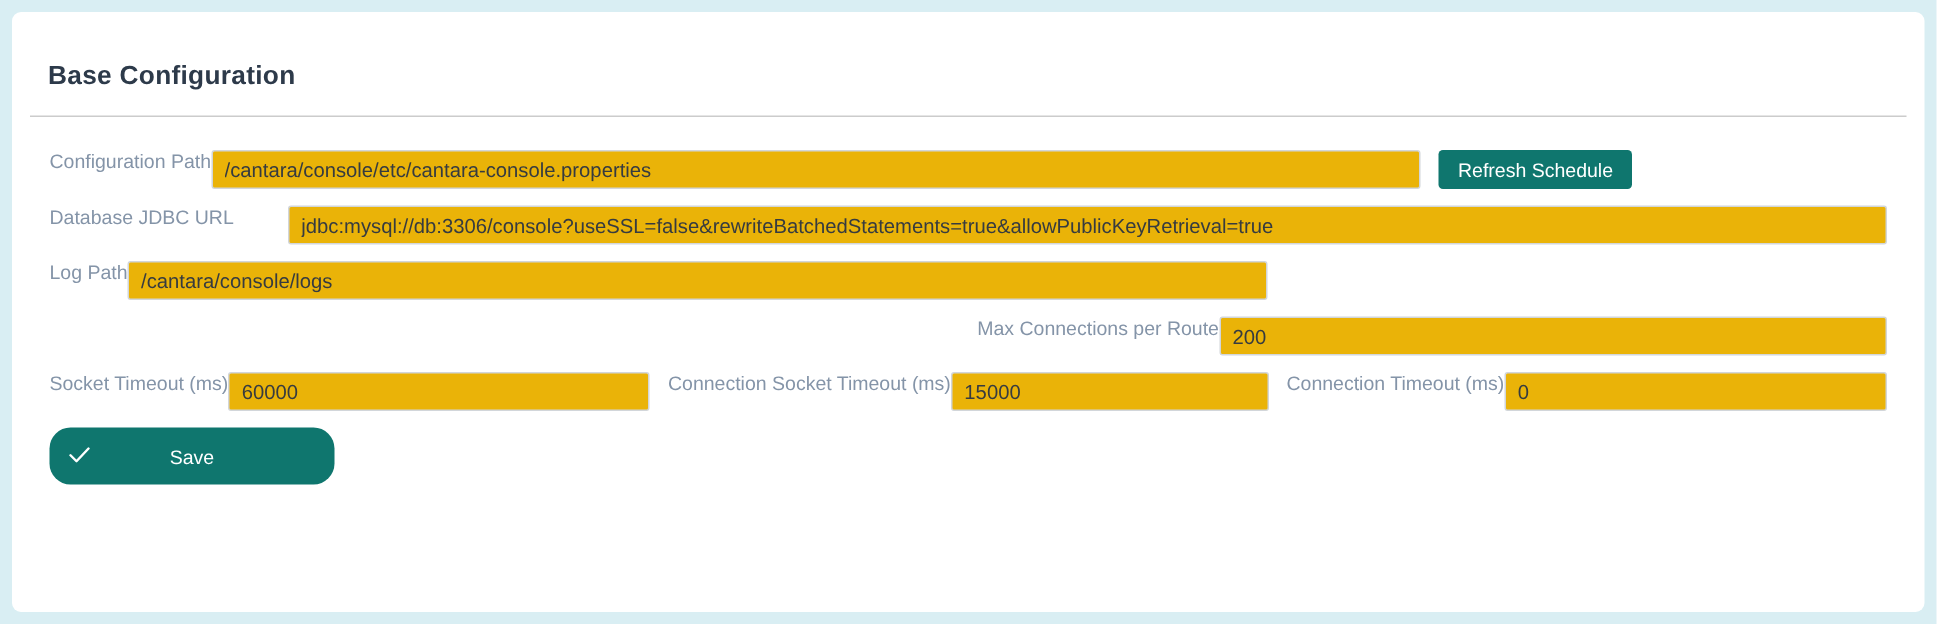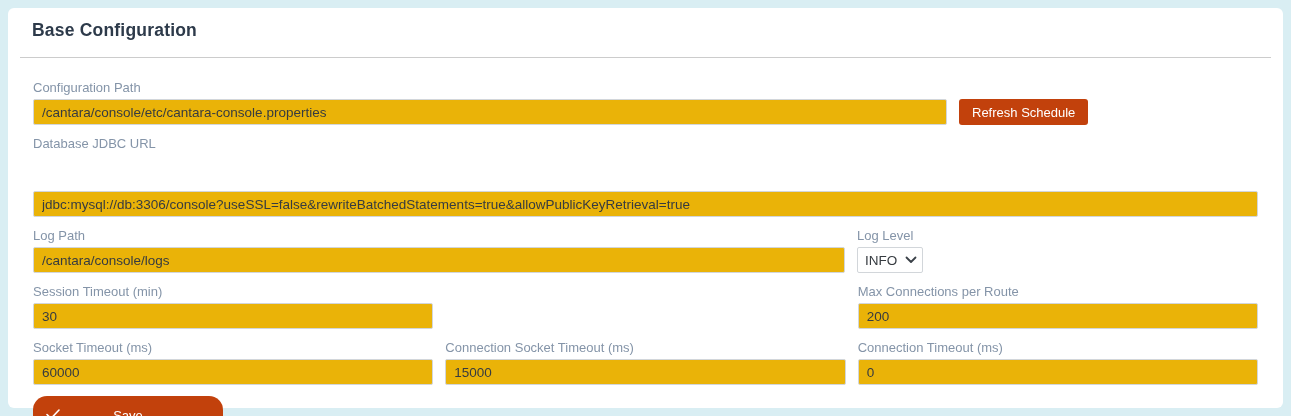--- a/index.html
+++ b/index.html
@@ -13,41 +13,41 @@
     overflow: hidden;
   }
   .panel {
     position: absolute;
     left: 8px; top: 8px; right: 8px; bottom: 8px;
     background: #ffffff;
     border-radius: 6px;
   }
   .panel-title {
     margin: 0;
-    padding: 12px 24px 0 24px;
+    padding: 32px 24px 0 24px;
     font-size: 17.5px;
     font-weight: bold;
     color: #2d3a4a;
     letter-spacing: 0.2px;
   }
   .divider {
     border: none;
     border-top: 1px solid #cccccc;
     margin: 16px 12px 0 12px;
   }
   .form-area {
     padding: 22px 25px 0 25px;
   }
   .row {
     display: flex;
     align-items: flex-end;
     gap: 12px;
     margin-bottom: 11px;
   }
-  .field { display: flex; flex-direction: column; }
+  .field { display: flex; flex-direction: row; }
   .field label {
     font-size: 13px;
     color: #8494a8;
     margin-bottom: 4px;
     line-height: 15px;
     white-space: nowrap;
   }
   .text-input {
     height: 26px;
     border: 1px solid #d2d6da;
@@ -58,21 +58,21 @@
     color: #363b40;
     background: #eab308;
     outline: none;
     width: 100%;
   }
   .w-config { width: 914px; }
   .w-jdbc  { width: 1225px; gap: 36px; }
   .w-logpath { width: 812px; justify-content: space-between; }
   .col3 { flex: 1 1 0; }
   .teal-btn {
-    background: #c2410c;
+    background: #0f766e;
     color: #ffffff;
     border: none;
     border-radius: 3px;
     font-family: "Liberation Sans", sans-serif;
     font-size: 13px;
     cursor: pointer;
   }
   .refresh-btn {
     height: 26px;
     padding: 0 13px;
@@ -142,38 +142,23 @@
         <label>Database JDBC URL</label>
         <input type="text" class="text-input" value="jdbc:mysql://db:3306/console?useSSL=false&amp;rewriteBatchedStatements=true&amp;allowPublicKeyRetrieval=true" style="">
       </div>
     </div>
 
     <div class="row">
       <div class="field w-logpath">
         <label>Log Path</label>
         <input type="text" class="text-input" value="/cantara/console/logs" style="">
       </div>
-      <div class="field">
-        <label>Log Level</label>
-        <div class="select-wrap">
-          <select class="log-level-select">
-            <option>INFO</option>
-          </select>
-          <svg class="select-chevron" width="12" height="8" viewBox="0 0 12 8">
-            <path d="M1.5 1.5 L6 6 L10.5 1.5" stroke="#3a4148" stroke-width="1.8" fill="none" stroke-linecap="round" stroke-linejoin="round"></path>
-          </svg>
-        </div>
-      </div>
     </div>
 
     <div class="row">
-      <div class="field col3">
-        <label>Session Timeout (min)</label>
-        <input type="text" class="text-input" value="30" style="">
-      </div>
       <div class="field col3">
       </div>
       <div class="field col3">
         <label>Max Connections per Route</label>
         <input type="text" class="text-input" value="200" style="">
       </div>
     </div>
 
     <div class="row">
       <div class="field col3">

